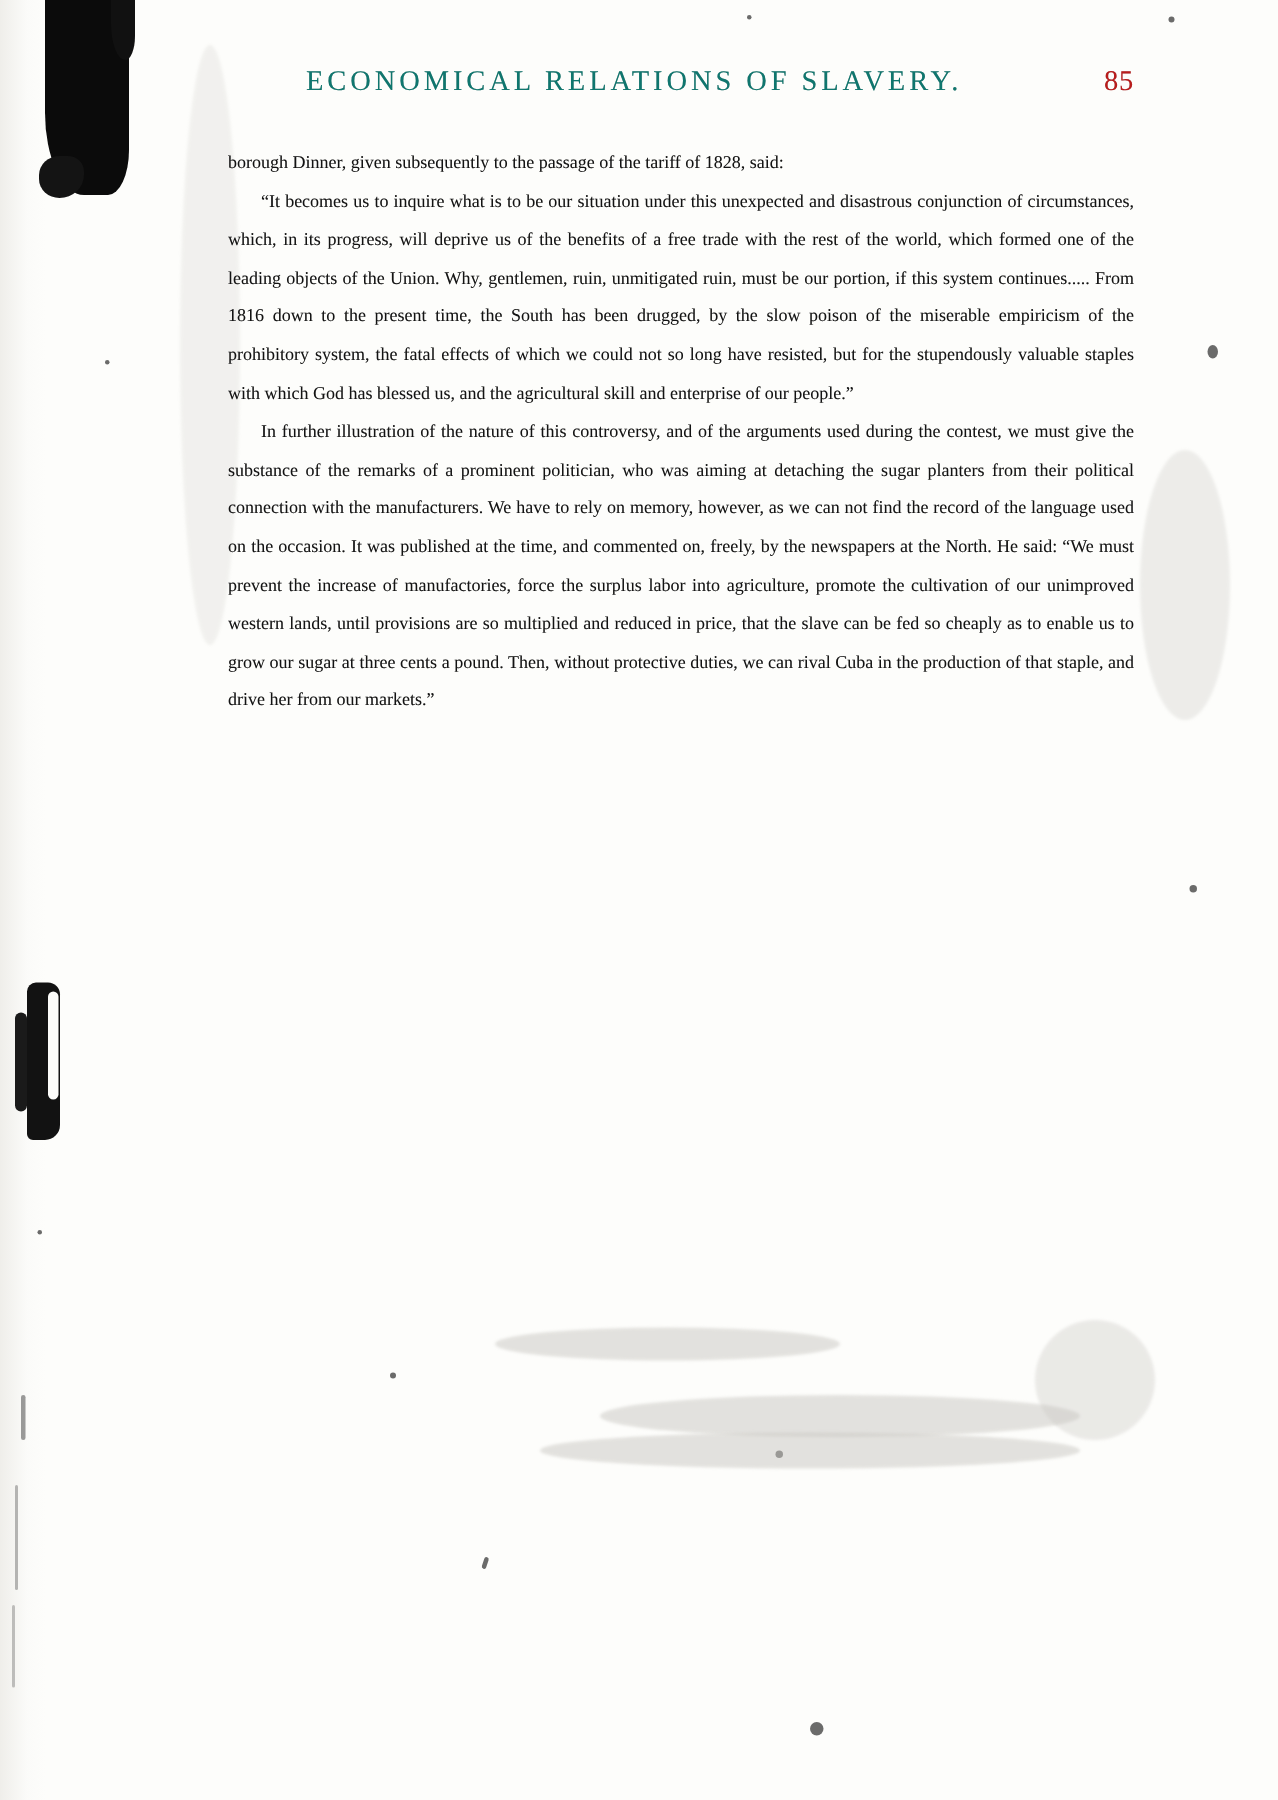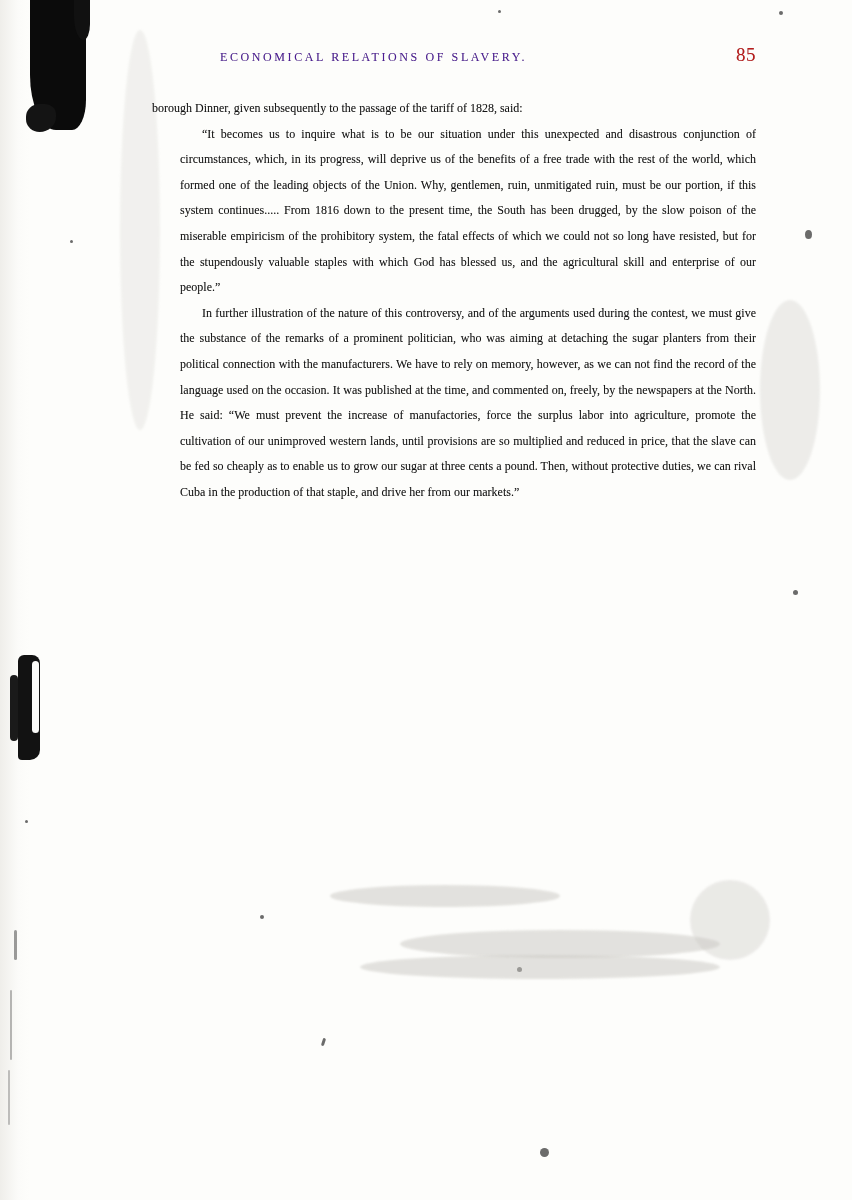--- a/index.html
+++ b/index.html
@@ -118,47 +118,45 @@
   }
 
   .running-head {
     display: flex;
     align-items: baseline;
     justify-content: space-between;
     margin-bottom: 30px;
     padding-left: 52px;
   }
   .running-head .title {
-    font-size: 12px;
+    font-size: 19px;
     letter-spacing: 2.6px;
     font-variant: small-caps;
     text-transform: uppercase;
-    color: #4c1d95;
+    color: #0f766e;
     white-space: nowrap;
-    margin-left: 16px;
   }
   .running-head .folio {
     font-size: 19px;
     color: #b91c1c;
     letter-spacing: 0.5px;
     font-family: "Liberation Serif", serif;
   }
 
   p.body-par {
     margin: 0;
     font-size: 12px;
     line-height: 25.6px;
     text-align: justify;
     text-justify: inter-word;
     color: #131313;
     hyphens: manual;
   }
   p.body-par + p.body-par {
     margin-top: 0;
-    margin-left: 28px;
   }
   p.indent {
     text-indent: 22px;
   }
   .ital {
   }
 
   
   .content {
     text-shadow: 0 0 0.4px rgba(0,0,0,0.25);

